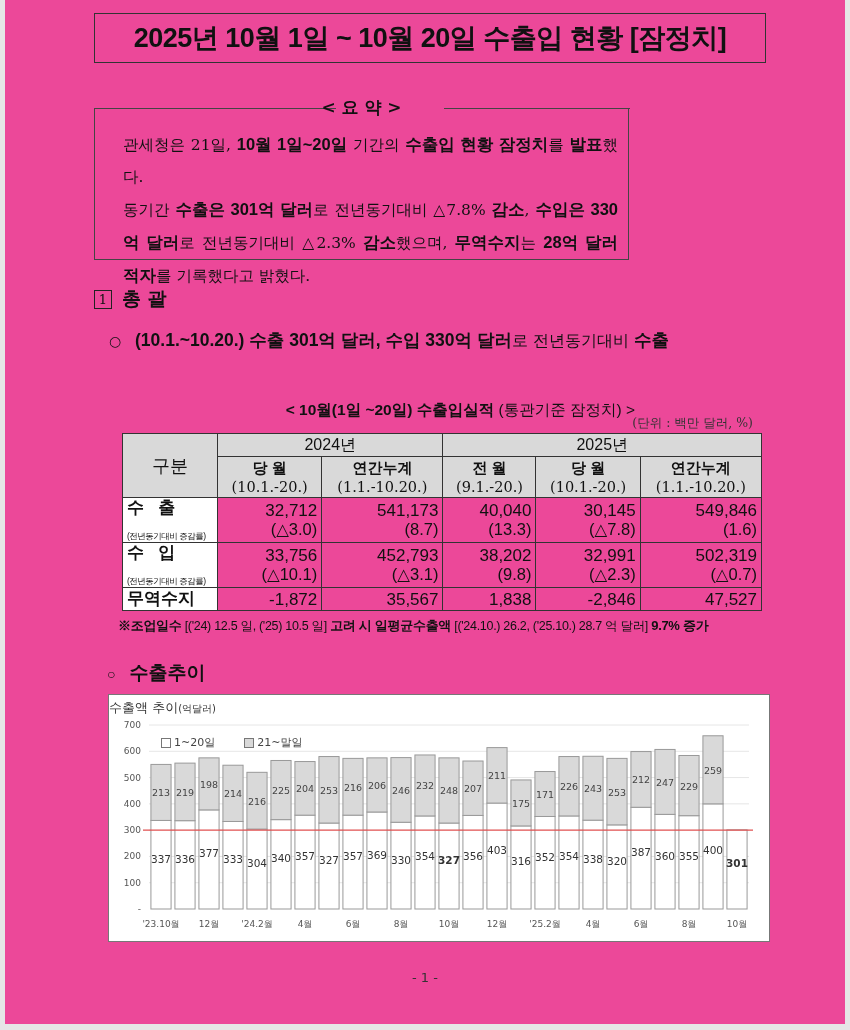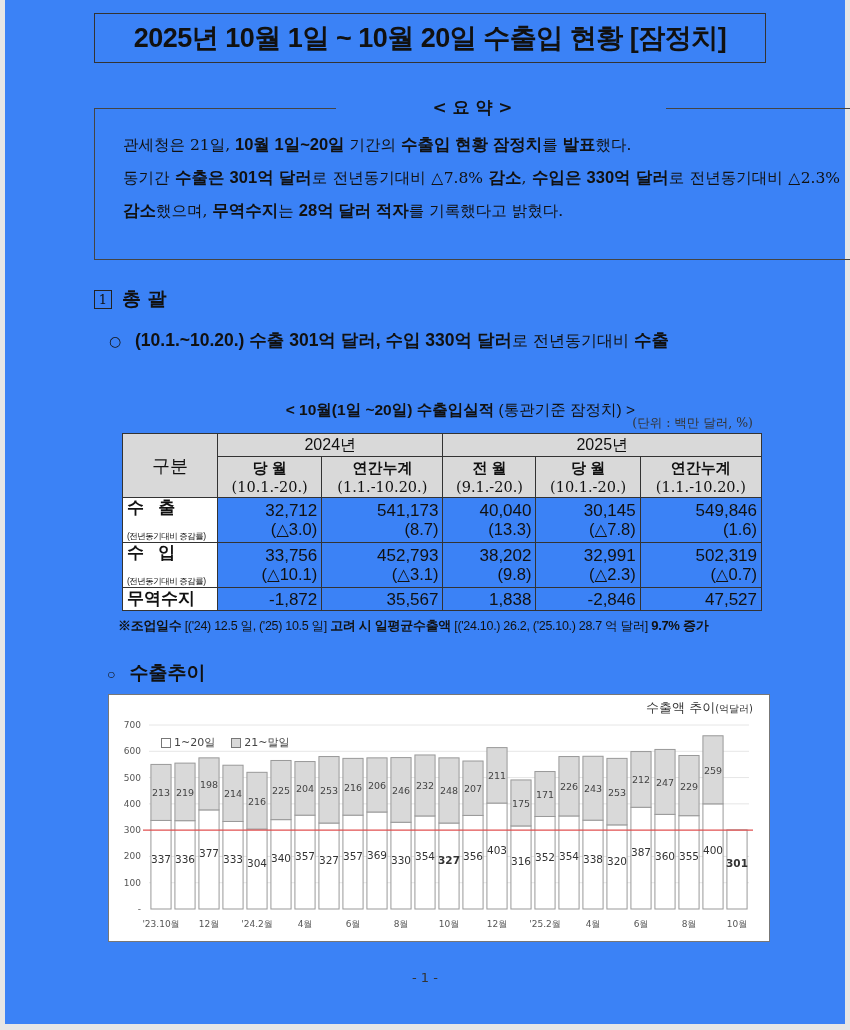--- a/index.html
+++ b/index.html
@@ -1,28 +1,28 @@
 <!DOCTYPE html>
 <html><head>
 <meta charset="utf-8">
 <style>
   html, body { margin:0; padding:0; }
   body {
     width:850px; height:1030px; background:#e6e6e6; position:relative; overflow:hidden;
     font-family: "DejaVu Sans", "Liberation Sans", sans-serif; color:#111;
   }
-  .page { position:absolute; left:5px; top:0; width:840px; height:1024px; background:#3b82f6; }
+  .page { position:absolute; left:5px; top:0; width:840px; height:1024px; background:#ec4899; }
   .title-box {
     position:absolute; left:89px; top:13px; width:672px; height:50px;
     border:1.5px solid #333; box-sizing:border-box;
     display:flex; align-items:center; justify-content:center;
     font-family:"Liberation Sans", sans-serif; font-size:27px; font-weight:bold; letter-spacing:-0.5px;
   }
   .summary {
-    position:absolute; left:89px; top:108px; width:757px; height:152px;
+    position:absolute; left:89px; top:108px; width:535px; height:152px;
     border:1.5px solid #444; border-top:none; box-sizing:border-box;
   }
   .summary-topline-l { position:absolute; left:-1.5px; top:0; width:242px; border-top:1.5px solid #444; }
   .summary-topline-r { position:absolute; right:-1.5px; top:0; width:186px; border-top:1.5px solid #444; }
   .summary-label {
     position:absolute; left:0; right:0; top:-12px; text-align:center;
     font-family:"DejaVu Serif", serif; font-size:17px; font-weight:bold;
   }
   .summary-body {
     position:absolute; left:10px; right:10px; top:20px;
@@ -61,23 +61,23 @@
   td.v .p { display:block; font-size:16.5px; }
   tr.r2 td { height:43px; }
   tr.r3 td { height:22px; }
   .footnote { position:absolute; left:113px; top:617px; font-family:"Liberation Sans", sans-serif; font-size:12.5px; letter-spacing:-0.3px; white-space:nowrap; }
   .footnote b { font-size:13px; }
 
   .sec2 { position:absolute; left:102px; top:660px; font-family:"Liberation Sans", sans-serif; font-size:19px; font-weight:bold; }
   .sec2 .bm { font-weight:normal; font-size:14px; margin-right:14px; }
 
   .chart-box { position:absolute; left:103px; top:694px; width:662px; height:248px; border:1.3px solid #777; box-sizing:border-box; background:#fff; }
-  .chart-title { position:absolute; left:0; right:16px; top:4px; text-align:right; font-size:13px; color:#333; }
+  .chart-title { position:absolute; left:0; right:16px; top:4px; text-align:left; font-size:13px; color:#333; }
   .chart-title .u { font-size:10px; }
-  .legend { position:absolute; left:52px; top:40px; font-size:11px; color:#444; display:flex; gap:16px; }
+  .legend { position:absolute; left:52px; top:40px; font-size:11px; color:#444; display:flex; gap:29px; }
   .lg { display:inline-flex; align-items:center; gap:3px; }
   .sw { width:8px; height:8px; border:1px solid #777; display:inline-block; }
   svg text { font-family:"DejaVu Sans", sans-serif; }
 
   .pageno { position:absolute; left:0; right:0; top:970px; text-align:center; font-size:13px; color:#333; }
 </style>
 </head>
 <body>
 
 <div class="page">

